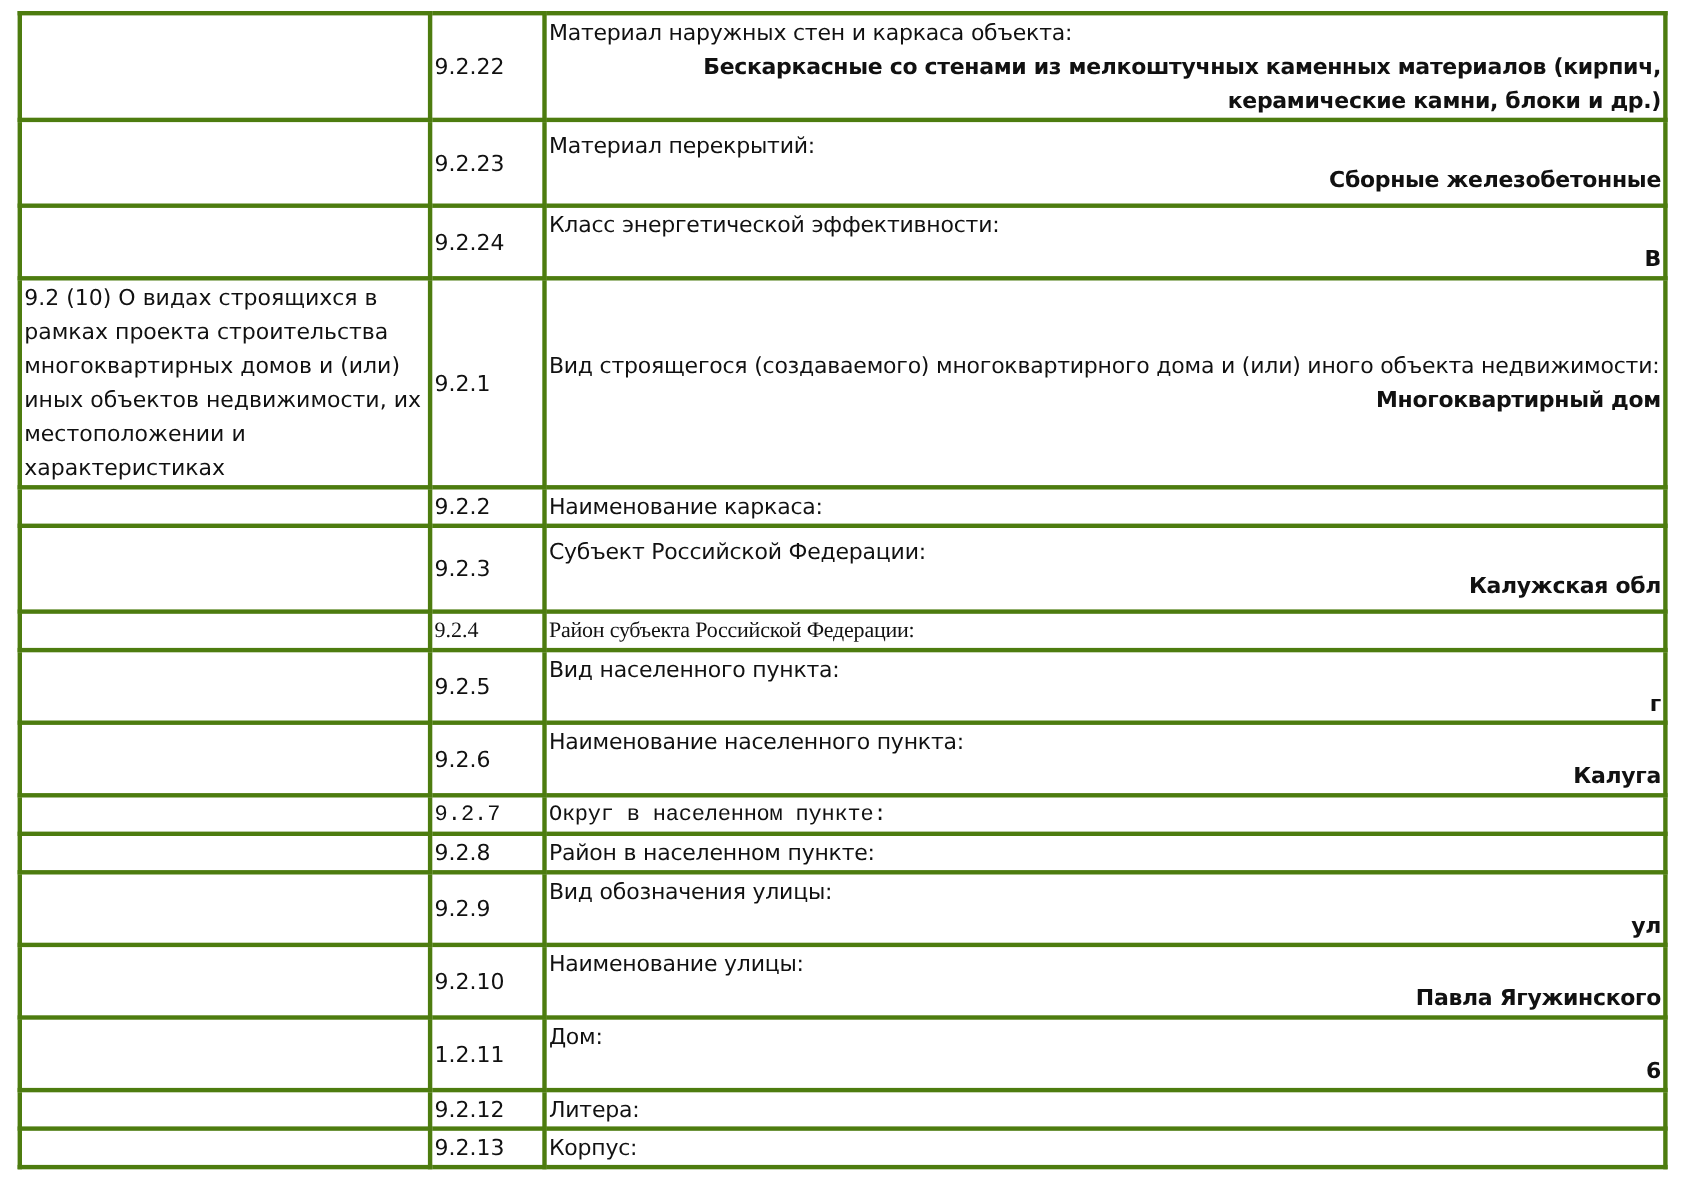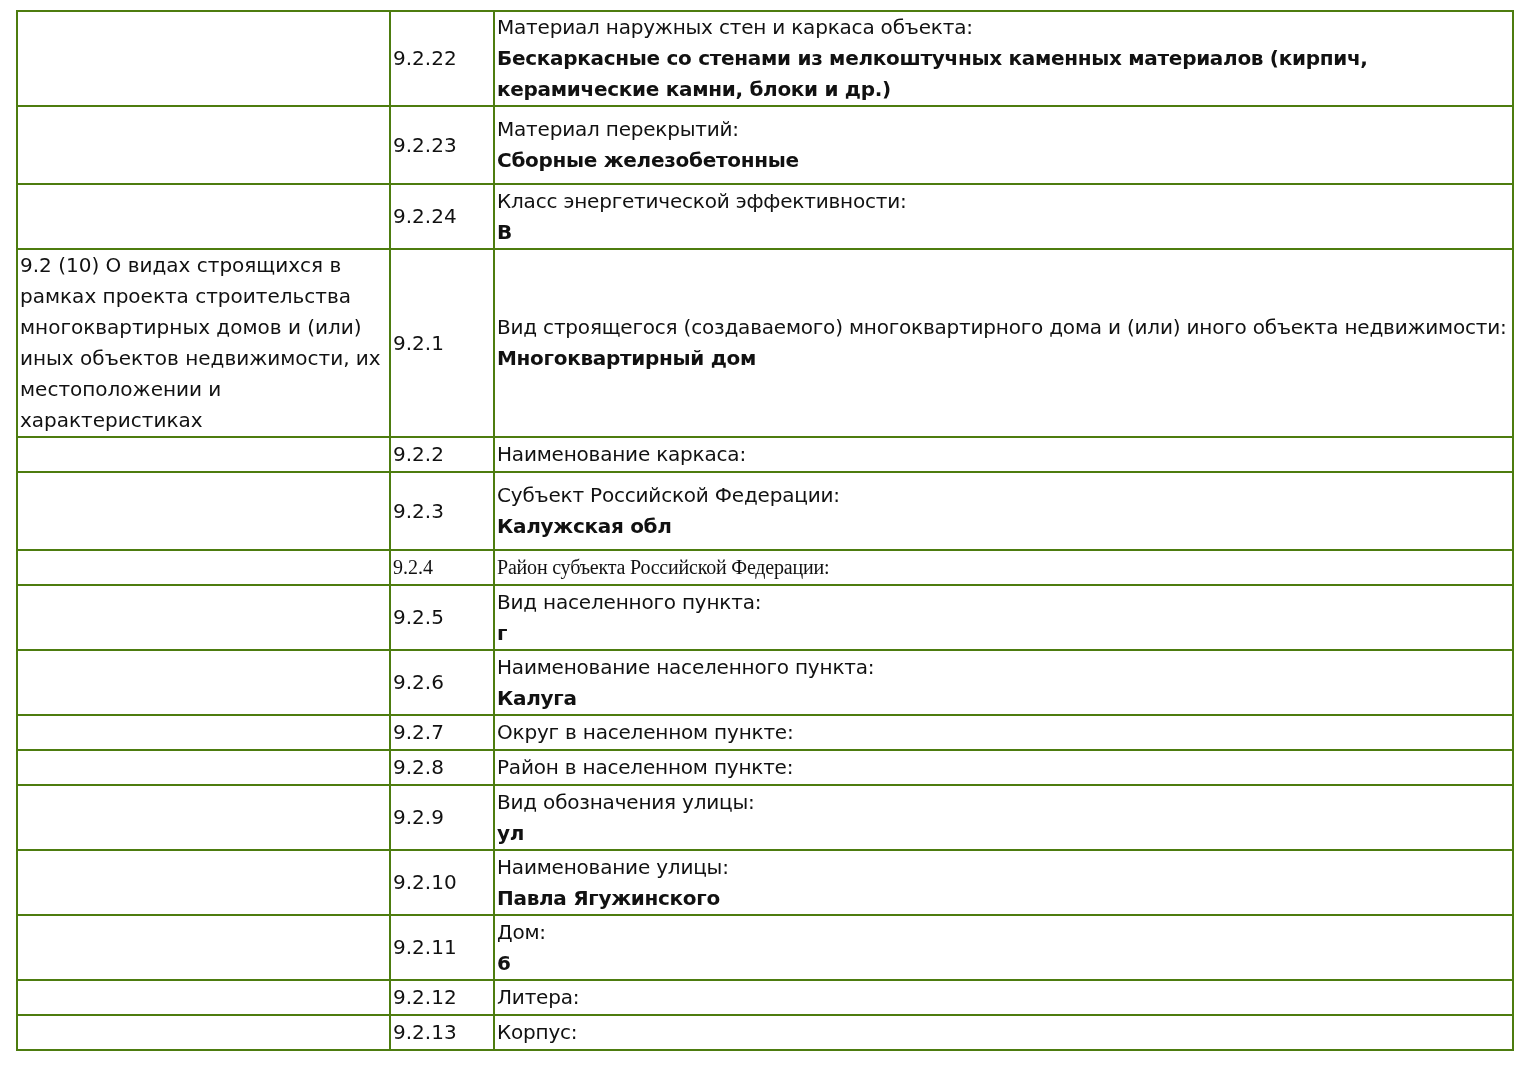--- a/index.html
+++ b/index.html
@@ -3,28 +3,28 @@
   <meta charset="utf-8">
   <style>
     html, body { margin: 0; padding: 0; background: #ffffff; }
     body { width: 1528px; height: 1080px; position: relative; overflow: hidden;
            font-family: "DejaVu Sans", "Liberation Sans", sans-serif; color: #111; }
     table.doc {
       position: absolute; left: 16px; top: 10px; width: 1496px;
       border-collapse: collapse; table-layout: fixed;
     }
     table.doc td {
-      border: 2px solid #4d7c0f; padding: 0 2px; vertical-align: middle;
+      border: 4px solid #4d7c0f; padding: 0 2px; vertical-align: middle;
       font-size: 20px; line-height: 31px;
     }
     col.c1 { width: 373px; }
     col.c2 { width: 104px; }
     col.c3 { width: 1019px; }
     .label { display: block; font-weight: normal; letter-spacing: -0.2px; }
-    .value { display: block; font-weight: bold; letter-spacing: -0.3px; }
+    .value { display: block; font-weight: bold; letter-spacing: -0.3px; text-align: right; }
     .section-text { line-height: 30.5px; }
     td.code { white-space: nowrap; }
   </style>
 </head>
 <body>
 
 <table class="doc">
   <colgroup>
       <col class="c1">
       <col class="c2">
@@ -105,21 +105,21 @@
 
   <tr style="height: 65px;">
     <td><span class="section-text"></span></td>
     <td class="code"><span>9.2.6</span></td>
     <td>
       <span class="label">Наименование населенного пункта:</span>
       <span class="value">Калуга</span>
     </td>
   </tr>
 
-  <tr style="height: 35px;">
+  <tr style="height: 35px; font-family: Liberation Mono, monospace;">
     <td><span class="section-text"></span></td>
     <td class="code"><span>9.2.7</span></td>
     <td>
       <span class="label">Округ в населенном пункте:</span>
 
     </td>
   </tr>
 
   <tr style="height: 35px;">
     <td><span class="section-text"></span></td>
@@ -143,21 +143,21 @@
     <td><span class="section-text"></span></td>
     <td class="code"><span>9.2.10</span></td>
     <td>
       <span class="label">Наименование улицы:</span>
       <span class="value">Павла Ягужинского</span>
     </td>
   </tr>
 
   <tr style="height: 65px;">
     <td><span class="section-text"></span></td>
-    <td class="code"><span>9.2.11</span></td>
+    <td class="code"><span>1.2.11</span></td>
     <td>
       <span class="label">Дом:</span>
       <span class="value">6</span>
     </td>
   </tr>
 
   <tr style="height: 35px;">
     <td><span class="section-text"></span></td>
     <td class="code"><span>9.2.12</span></td>
     <td>

